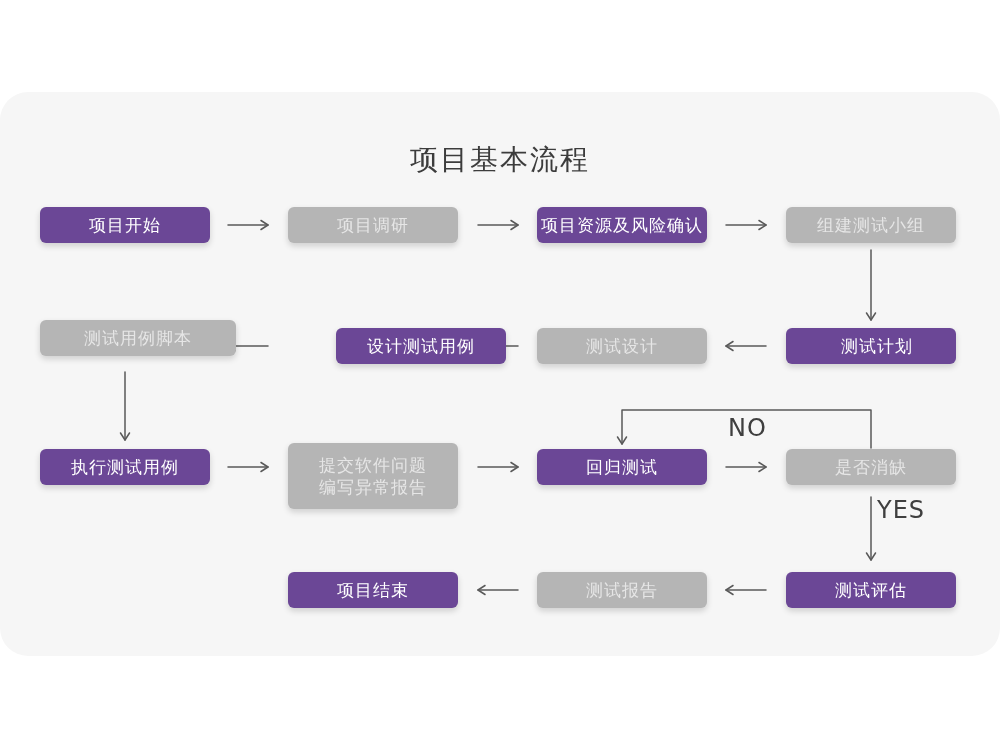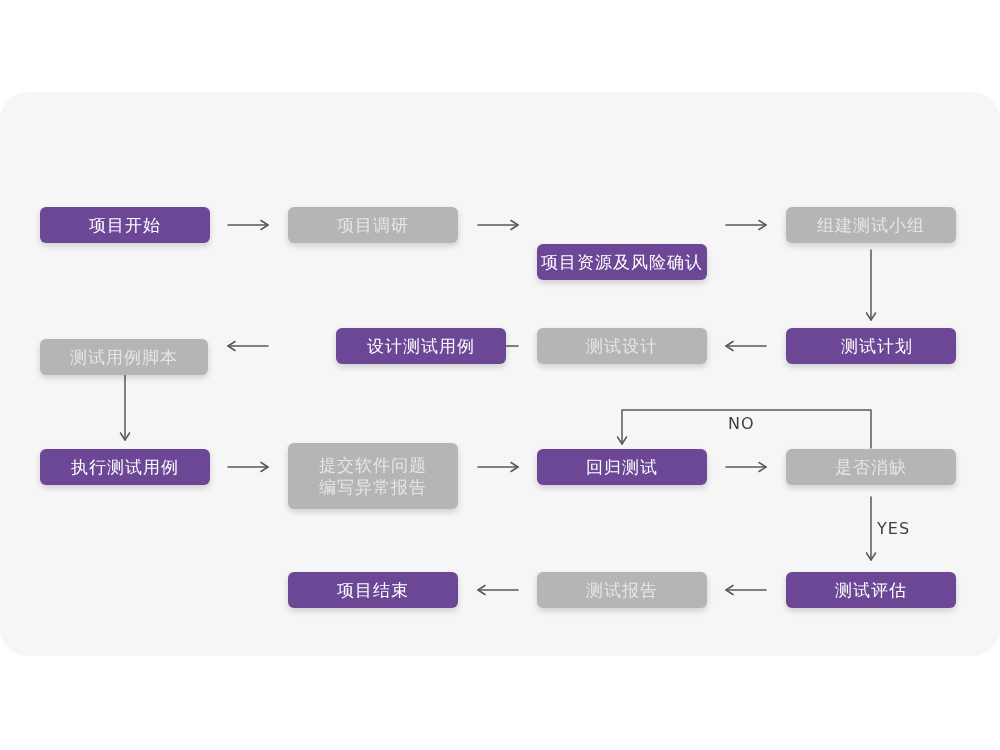--- a/index.html
+++ b/index.html
@@ -60,32 +60,33 @@
   }
   .connector-svg polyline{
     fill:none;
     stroke:var(--arrow);
     stroke-width:1.5;
     stroke-linecap:round;
     stroke-linejoin:round;
   }
   .edge-label{
     position:absolute;
-    font-size:16px;
+    font-size:24px;
     letter-spacing:1px;
     color:var(--label-text);
   }
   .edge-label.no{left:728px;top:414px;}
-  .edge-label.yes{left:877px;top:519px;}
+  .edge-label.yes{left:877px;top:496px;}
 </style>
 </head>
 <body>
 
 <div class="stage">
   <div class="card"></div>
+  <div class="diagram-title">项目基本流程</div>
   <svg class="connector-svg" width="1000" height="750" viewBox="0 0 1000 750" id="connectors">
       <polyline points="228,225 268,225"></polyline>
       <polyline points="261,220.5 268,225 261,229.5"></polyline>
       <polyline points="478,225 518,225"></polyline>
       <polyline points="511,220.5 518,225 511,229.5"></polyline>
       <polyline points="726,225 766,225"></polyline>
       <polyline points="759,220.5 766,225 759,229.5"></polyline>
       <polyline points="871,250 871,320"></polyline>
       <polyline points="866.5,313 871,320 875.5,313"></polyline>
       <polyline points="228,346 268,346"></polyline>
@@ -107,23 +108,23 @@
       <polyline points="871,497 871,560"></polyline>
       <polyline points="866.5,553 871,560 875.5,553"></polyline>
       <polyline points="726,590 766,590"></polyline>
       <polyline points="733,585.5 726,590 733,594.5"></polyline>
       <polyline points="478,590 518,590"></polyline>
       <polyline points="485,585.5 478,590 485,594.5"></polyline>
     </svg>
   <div id="node-layer">
       <div class="node purple" style="left: 40px; top: 207px; width: 170px; height: 36px;">项目开始</div>
       <div class="node gray" style="left: 288px; top: 207px; width: 170px; height: 36px;">项目调研</div>
-      <div class="node purple" style="left: 537px; top: 207px; width: 170px; height: 36px; margin-top: 37px;">项目资源及风险确认</div>
+      <div class="node purple" style="left: 537px; top: 207px; width: 170px; height: 36px;">项目资源及风险确认</div>
       <div class="node gray" style="left: 786px; top: 207px; width: 170px; height: 36px;">组建测试小组</div>
-      <div class="node gray" style="left: 40px; top: 339px; width: 168px; height: 36px;">测试用例脚本</div>
+      <div class="node gray" style="left: 40px; top: 320px; width: 196px; height: 36px;">测试用例脚本</div>
       <div class="node purple" style="left: 288px; top: 328px; width: 170px; height: 36px; margin-left: 48px;">设计测试用例</div>
       <div class="node gray" style="left: 537px; top: 328px; width: 170px; height: 36px;">测试设计</div>
       <div class="node purple" style="left: 786px; top: 328px; width: 170px; height: 36px; padding-left: 12px;">测试计划</div>
       <div class="node purple" style="left: 40px; top: 449px; width: 170px; height: 36px;">执行测试用例</div>
       <div class="node gray" style="left: 288px; top: 443px; width: 170px; height: 66px;">提交软件问题
 编写异常报告</div>
       <div class="node purple" style="left: 537px; top: 449px; width: 170px; height: 36px;">回归测试</div>
       <div class="node gray" style="left: 786px; top: 449px; width: 170px; height: 36px;">是否消缺</div>
       <div class="node purple" style="left: 288px; top: 572px; width: 170px; height: 36px;">项目结束</div>
       <div class="node gray" style="left: 537px; top: 572px; width: 170px; height: 36px;">测试报告</div>

